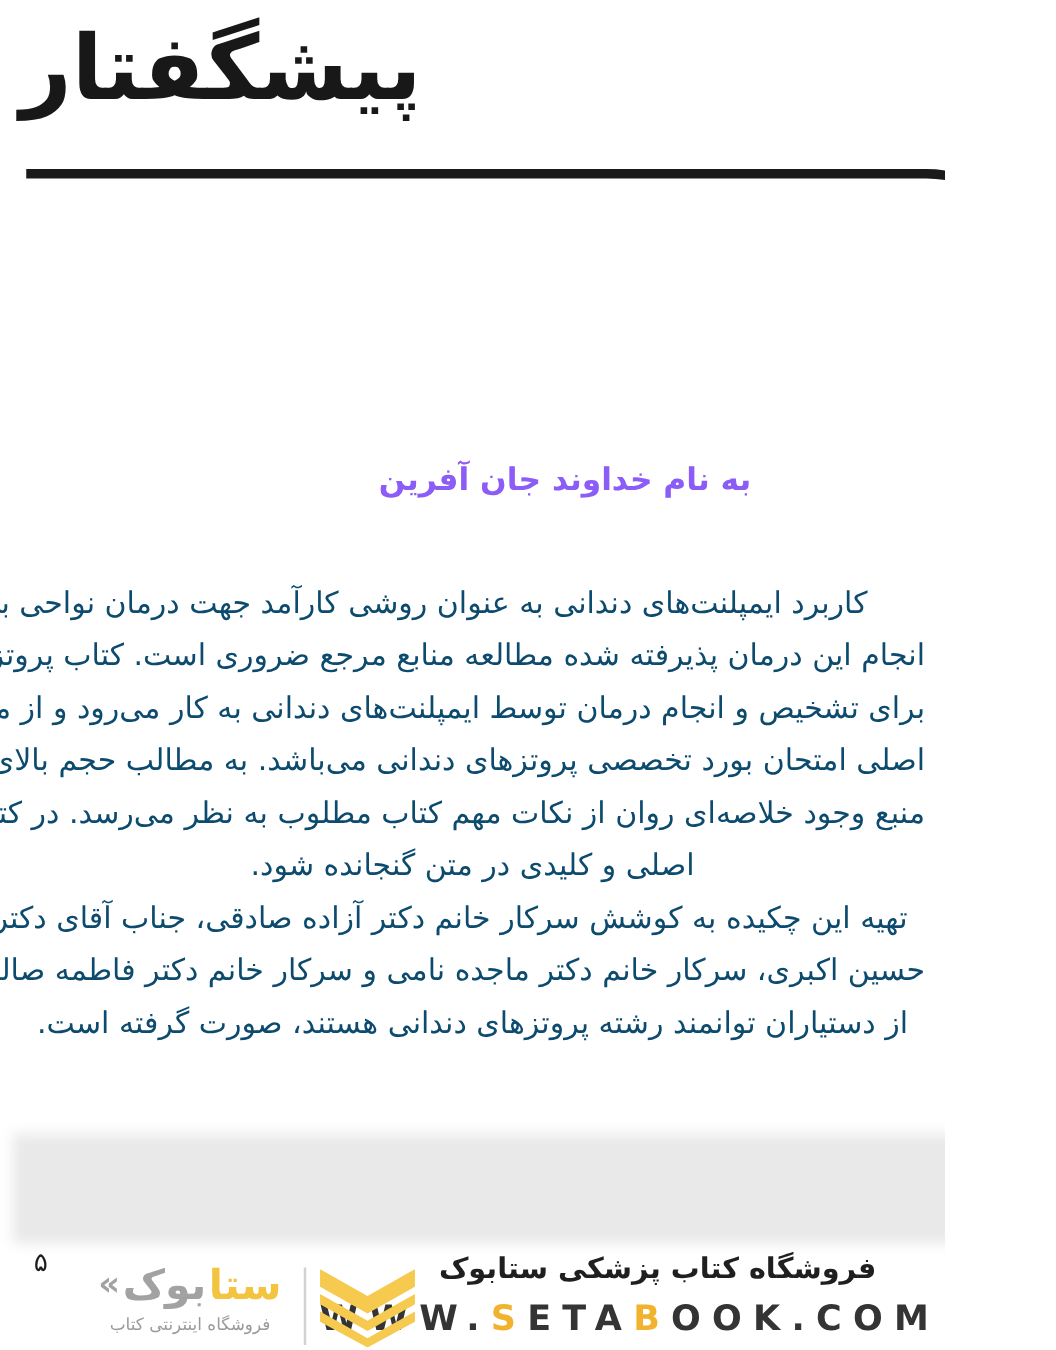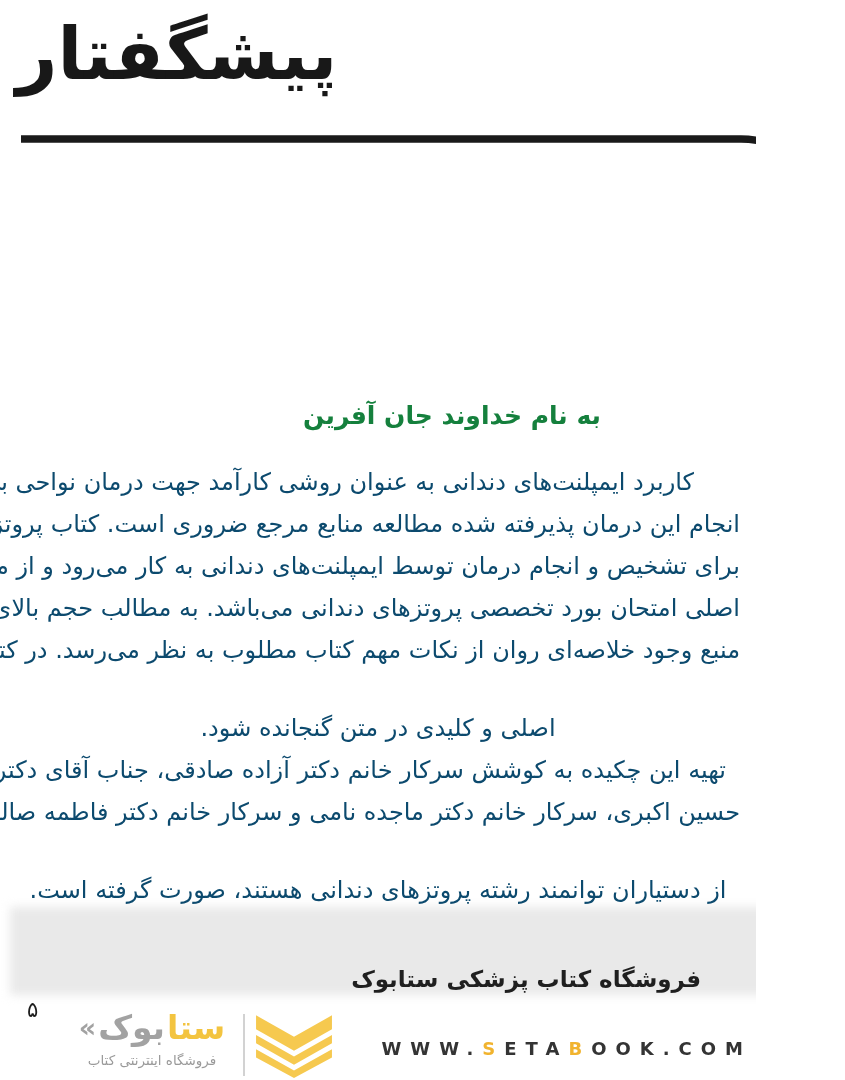--- a/index.html
+++ b/index.html
@@ -11,52 +11,52 @@
   .title{
     position:absolute;left:16px;top:2px;
     direction:rtl;font-size:72px;font-weight:700;color:#181818;
     letter-spacing:-2px;line-height:1.45;
   }
   .header-rule{position:absolute;left:0;top:0;}
   
   .bismillah{
     position:absolute;right:15px;left:15px;top:369px;
     direction:rtl;text-align:right;padding-right:140px;box-sizing:border-box;
-    font-size:25px;font-weight:700;color:#15803d;margin-top:32px;
+    font-size:25px;font-weight:700;color:#8b5cf6;
   }
   
   .bodytext{
     position:absolute;left:16px;right:16px;top:461px;
     direction:rtl;color:#0c4a6e;font-size:24px;
   }
   .bodytext .line{
     height:42px;line-height:42px;white-space:nowrap;
     text-align:justify;text-align-last:justify;
   }
-  .bodytext .line.center{text-align:center;text-align-last:center;white-space:normal;margin-top:36px;}
+  .bodytext .line.center{text-align:center;text-align-last:center;white-space:normal;}
   .bodytext .line.indent-lg{text-indent:46px;}
   .bodytext .line.indent-sm{text-indent:14px;}
   
   .scan-band{
     position:absolute;left:10px;top:907px;width:835px;height:88px;
     background:#e9e9e9;filter:blur(5px);z-index:0;
   }
   .bodytext{z-index:1;}
   
   .page-number{
     position:absolute;left:27px;top:998px;
     font-size:21px;color:#1c1c1c;direction:rtl;
   }
   .store-name{
-    position:absolute;right:55px;top:966px;
+    position:absolute;right:55px;top:1002px;
     direction:rtl;font-size:23px;font-weight:600;color:#1f1f1f;
   }
   .site-url{
     position:absolute;right:4px;top:1038px;
-    direction:ltr;font-size:18px;font-weight:700;color:#343434;
+    direction:ltr;font-size:28px;font-weight:700;color:#343434;
     letter-spacing:9px;white-space:nowrap;
   }
   .site-url .gold{color:#f1b32e;}
   .logo-emblem{position:absolute;left:252px;top:1012px;}
   .logo-divider{
     position:absolute;left:243px;top:1014px;width:2px;height:62px;background:#d2d2d2;
   }
   .logo-wordmark{
     position:absolute;left:68px;top:1004px;width:168px;height:46px;
     display:flex;direction:ltr;justify-content:center;align-items:center;gap:2px;

